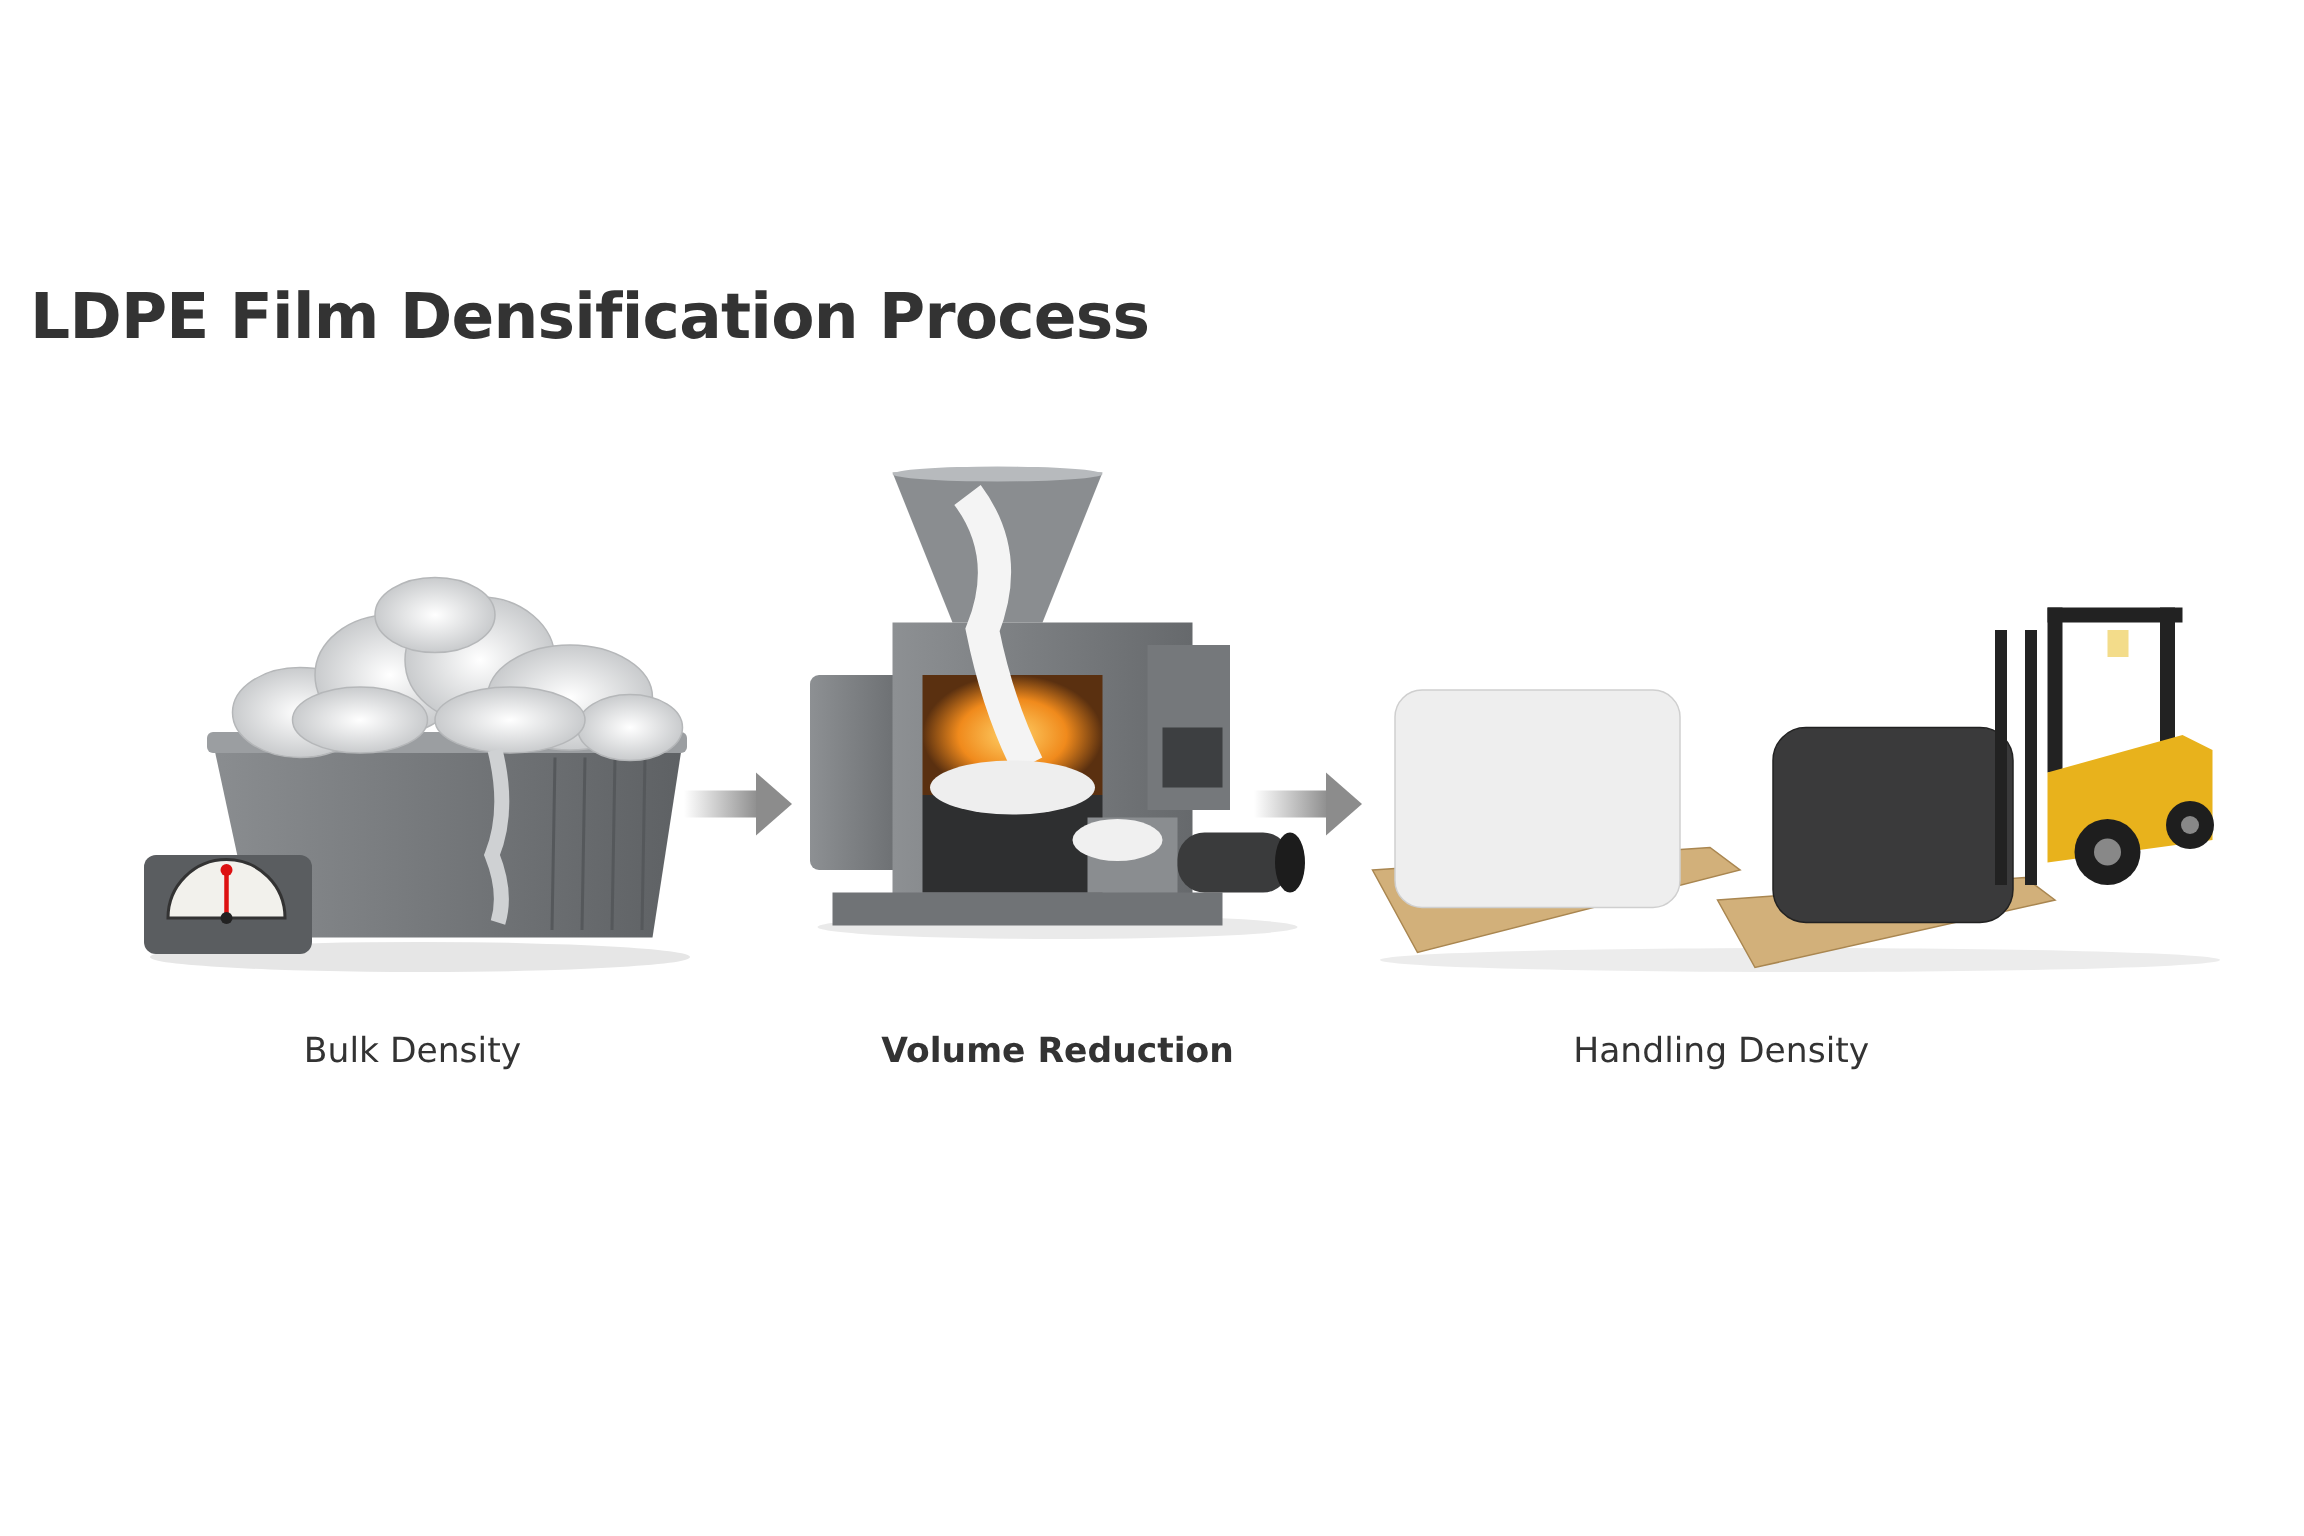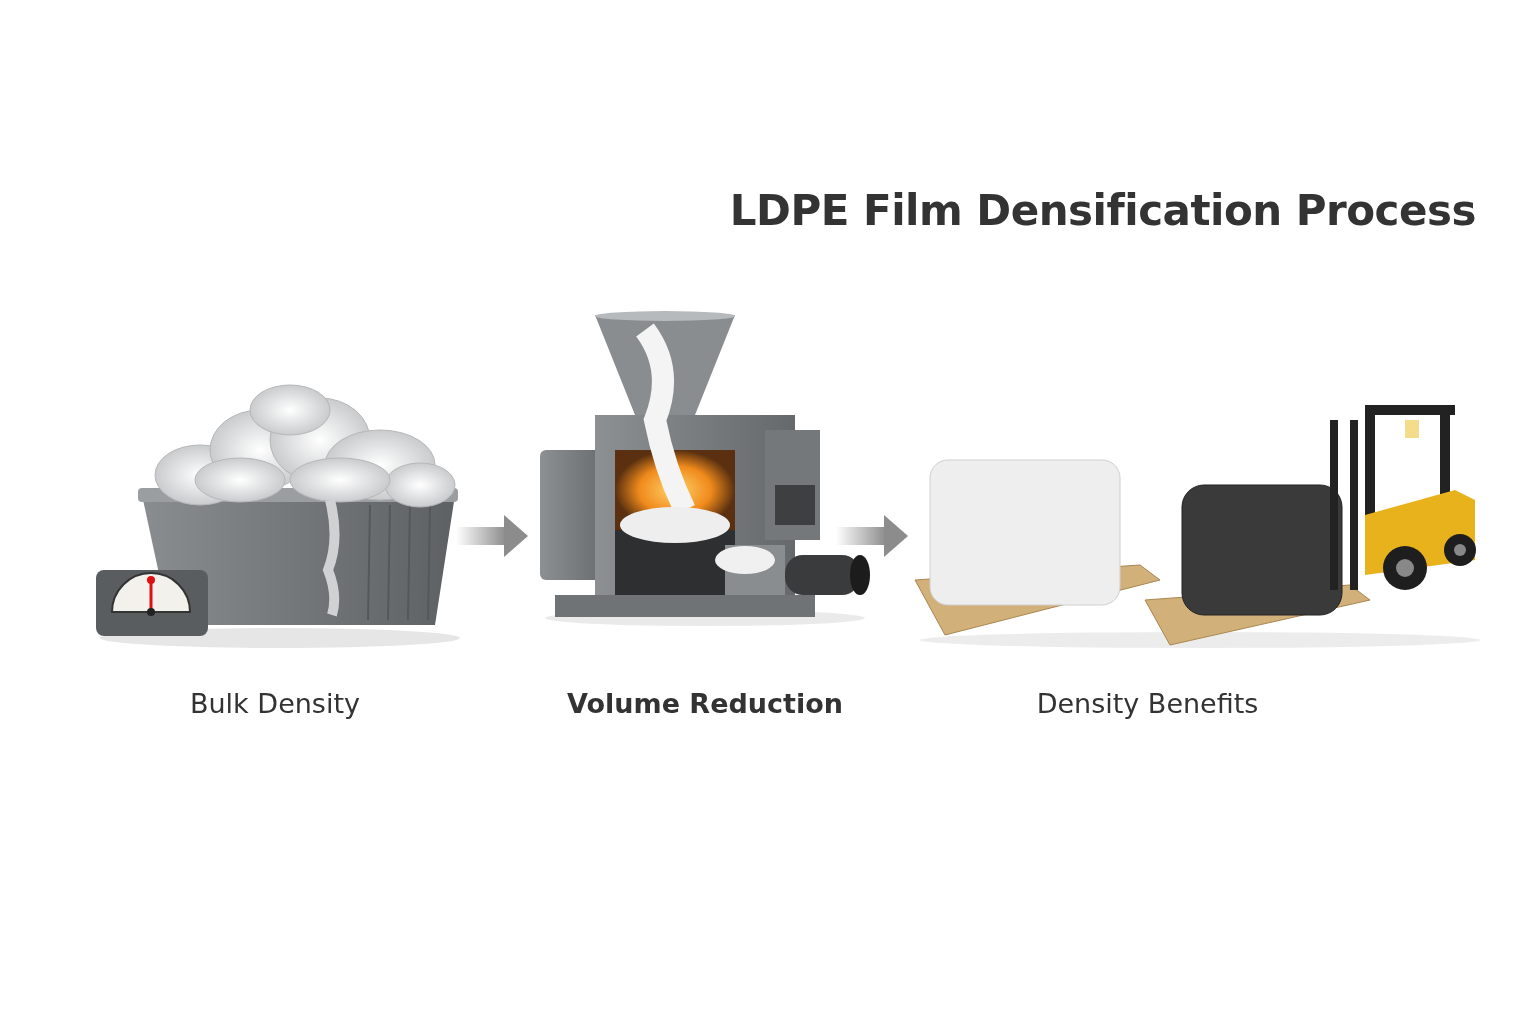--- a/index.html
+++ b/index.html
@@ -1,19 +1,19 @@
 <!DOCTYPE html>
 <html><head>
 <meta charset="utf-8">
 <style>
   html,body{margin:0;padding:0;background:#ffffff;}
   body{width:1536px;height:1024px;position:relative;overflow:hidden;font-family:"DejaVu Sans",sans-serif;color:#333;}
-  .title{position:absolute;left:0;width:1476px;top:186px;text-align:right;font-size:42px;font-weight:bold;color:#333;letter-spacing:-0.5px;font-family:"DejaVu Sans",sans-serif;}
+  .title{position:absolute;left:0;width:1476px;top:186px;text-align:left;font-size:42px;font-weight:bold;color:#333;letter-spacing:-0.5px;font-family:"DejaVu Sans",sans-serif;padding-left:20px;}
   .stage{position:absolute;}
-  .label{position:absolute;font-size:27px;color:#333;text-align:center;font-family:"DejaVu Sans",sans-serif;}
+  .label{position:absolute;font-size:23px;color:#333;text-align:center;font-family:"DejaVu Sans",sans-serif;}
   .arrow{position:absolute;}
 </style>
 </head>
 <body>
 
 <div class="title">LDPE Film Densification Process</div>
 
 <div class="stage" style="left:90px;top:380px;width:380px;height:270px;">
   <svg width="380" height="270" viewBox="0 0 380 270">
     <defs>
@@ -127,13 +127,13 @@
     <rect x="530" y="5" width="10" height="110" fill="#222"></rect>
     <rect x="455" y="5" width="10" height="110" fill="#222"></rect>
     <rect x="495" y="20" width="14" height="18" fill="#f3dc8a"></rect>
     <path d="M455 115 L545 90 L565 100 L565 160 L455 175 Z" fill="#e8b21c"></path>
     <circle cx="495" cy="168" r="22" fill="#1e1e1e"></circle>
       <circle cx="495" cy="168" r="9" fill="#888"></circle>
     <circle cx="550" cy="150" r="16" fill="#1e1e1e"></circle>
       <circle cx="550" cy="150" r="6" fill="#888"></circle>
   </svg>
 </div>
-<div class="label" style="left:1010px;top:688px;width:275px;">Density Benefits</div>
+<div class="label" style="left:1010px;top:688px;width:275px;">Handling Density</div>
 
 </body></html>

